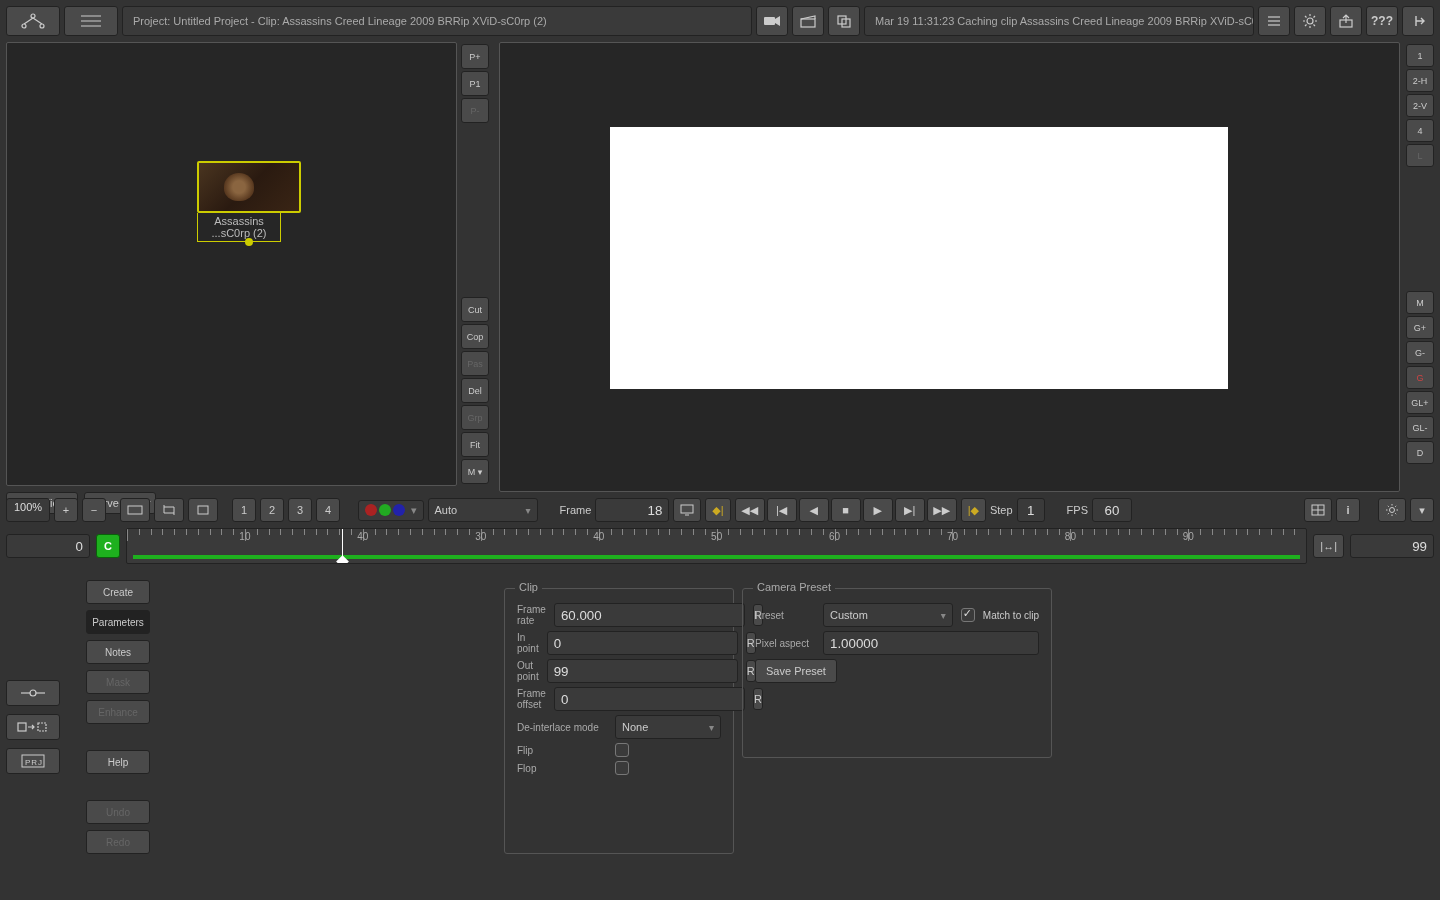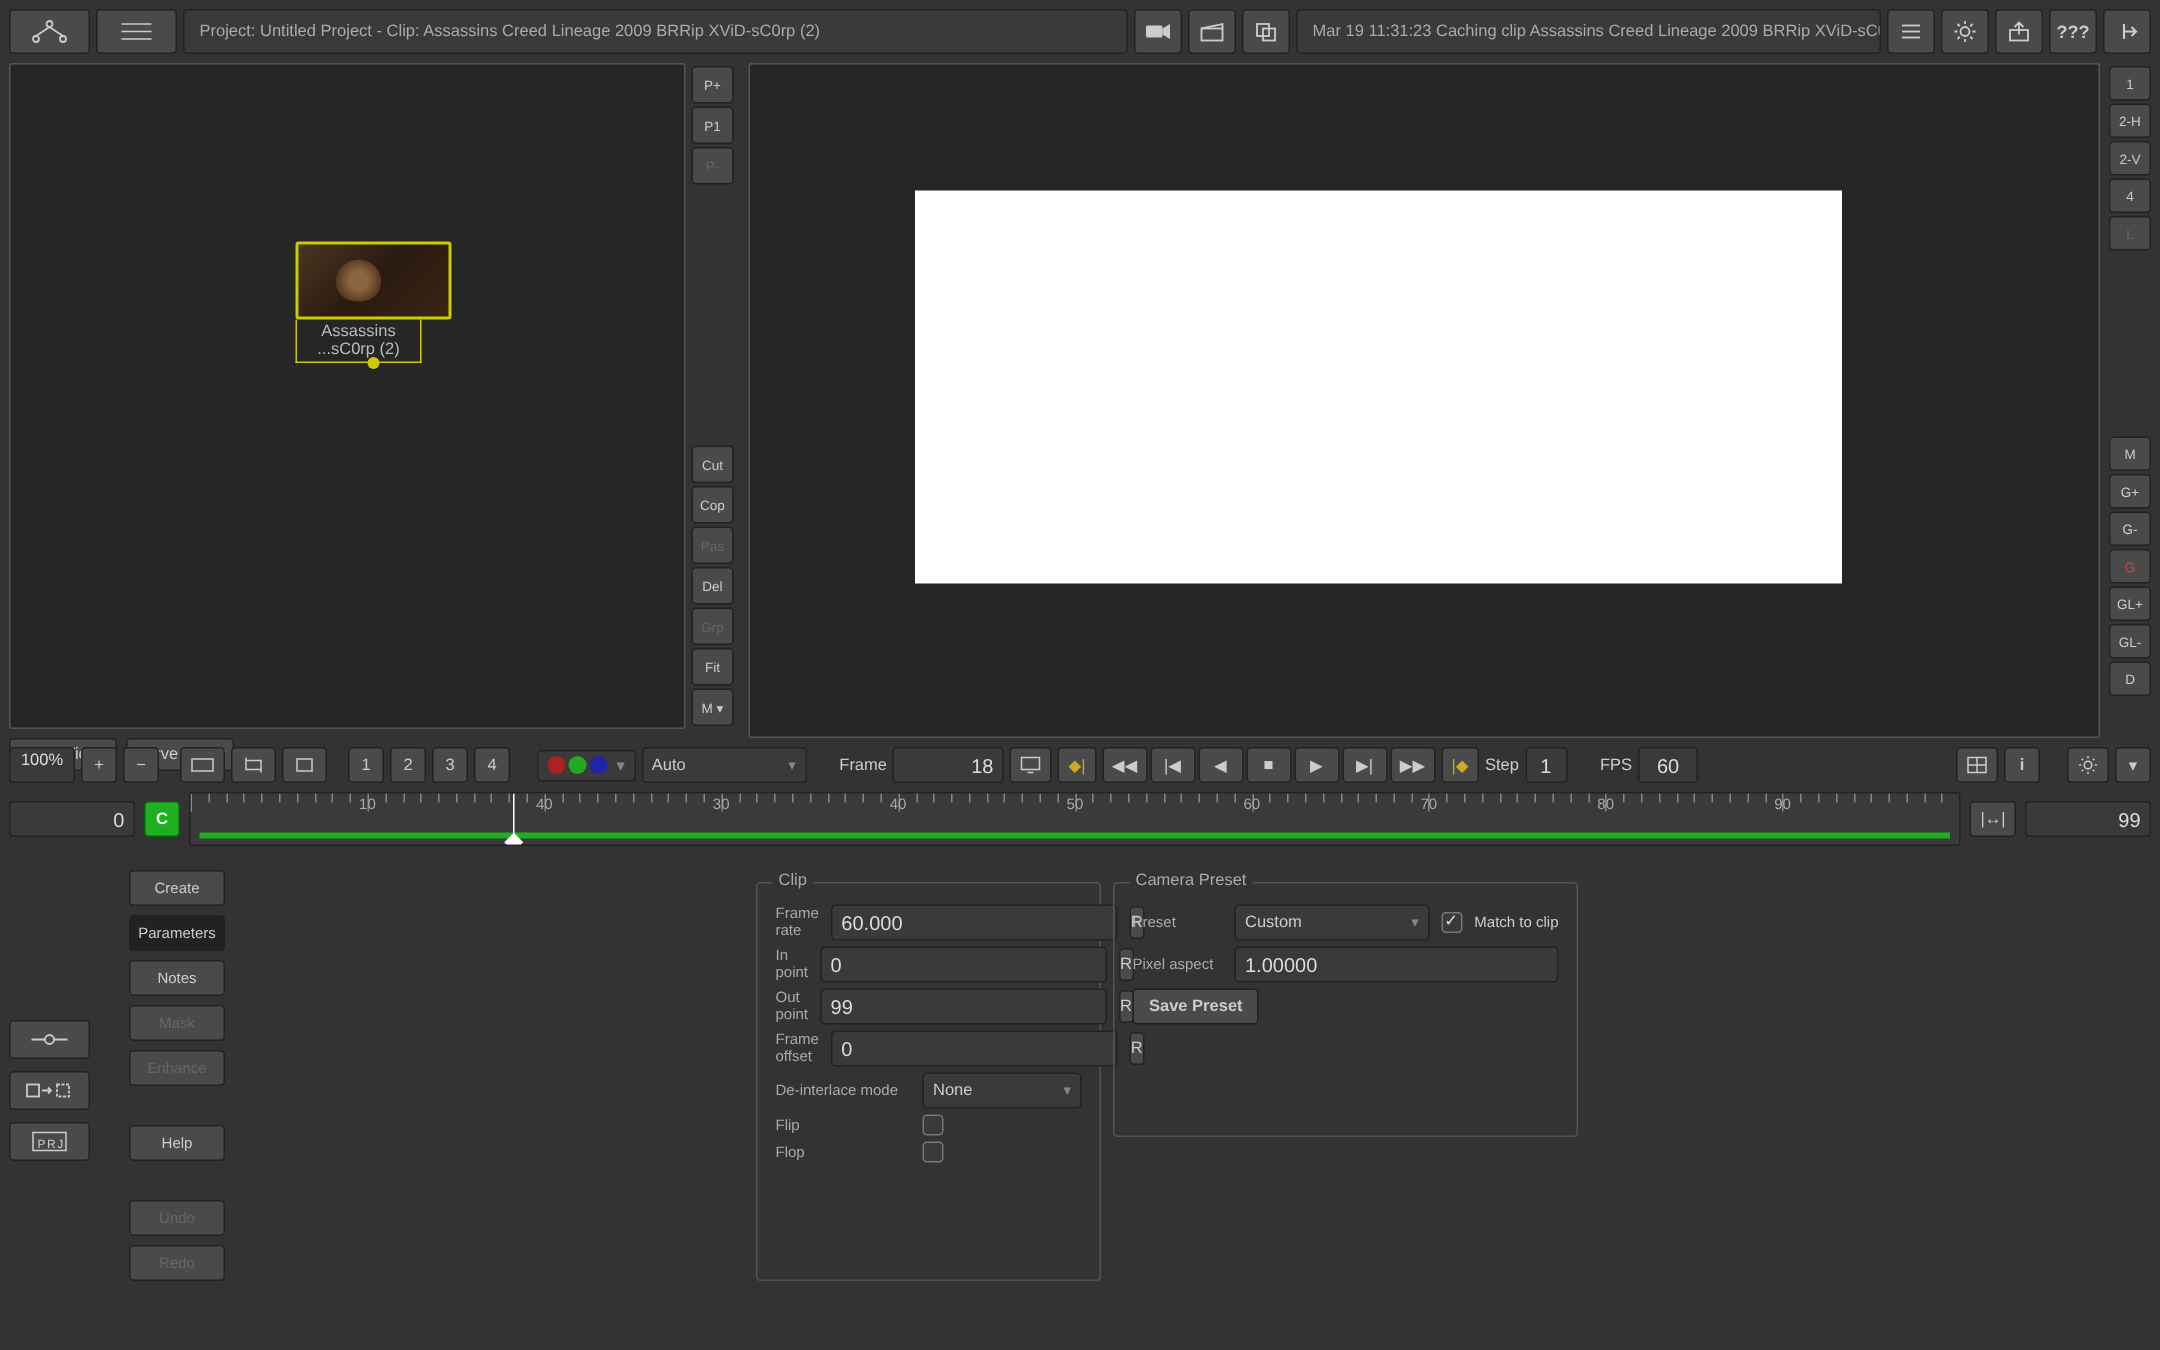--- a/index.html
+++ b/index.html
@@ -503,16 +503,16 @@
       <label style="width:60px;">Preset</label>
       <div class="select-box" style="flex:1;">Custom</div>
       <span class="chk on"></span>
       <span style="font-size:10px;">Match to clip</span>
     </div>
     <div class="row">
       <label style="width:60px;">Pixel aspect</label>
       <input class="field" style="width: 70px;" value="1.00000">
     </div>
     <div class="row">
-      <div class="btn" style="padding:4px 10px;height:24px;font-weight:bold;">Save Preset</div>
+      <div class="btn" style="padding:4px 10px;height:24px;">Save Preset</div>
     </div>
   </div>
 </div>
 
 </body></html>

